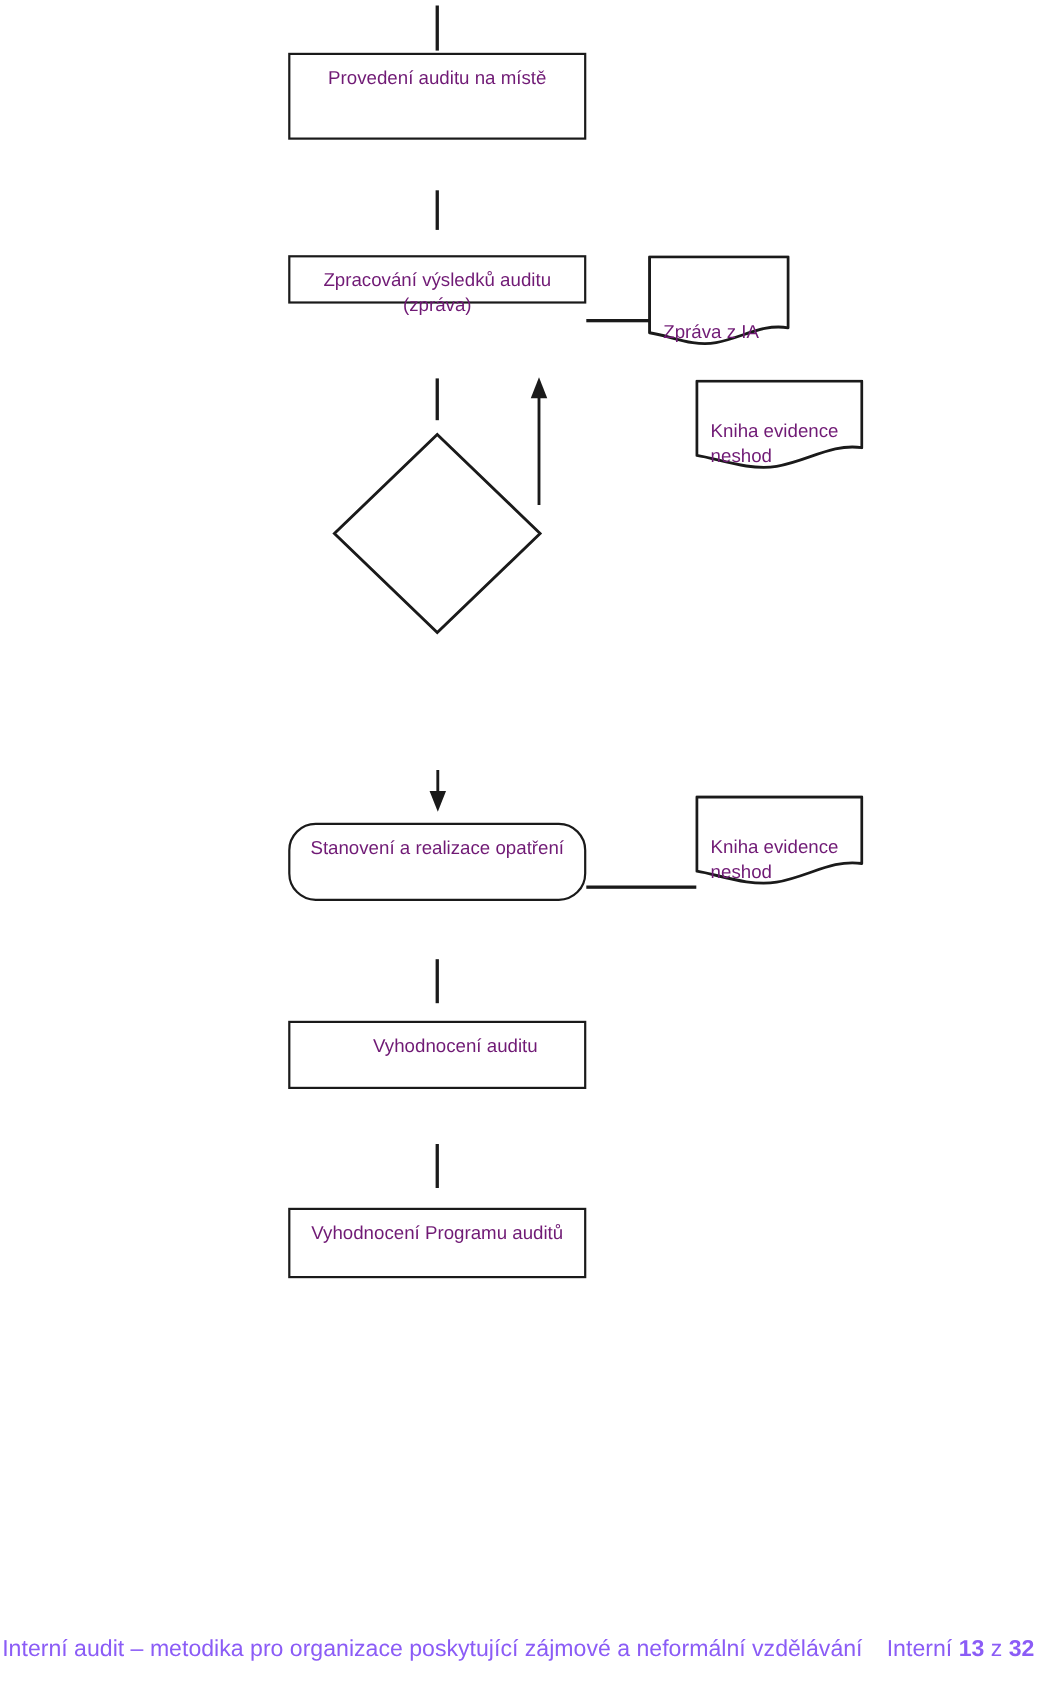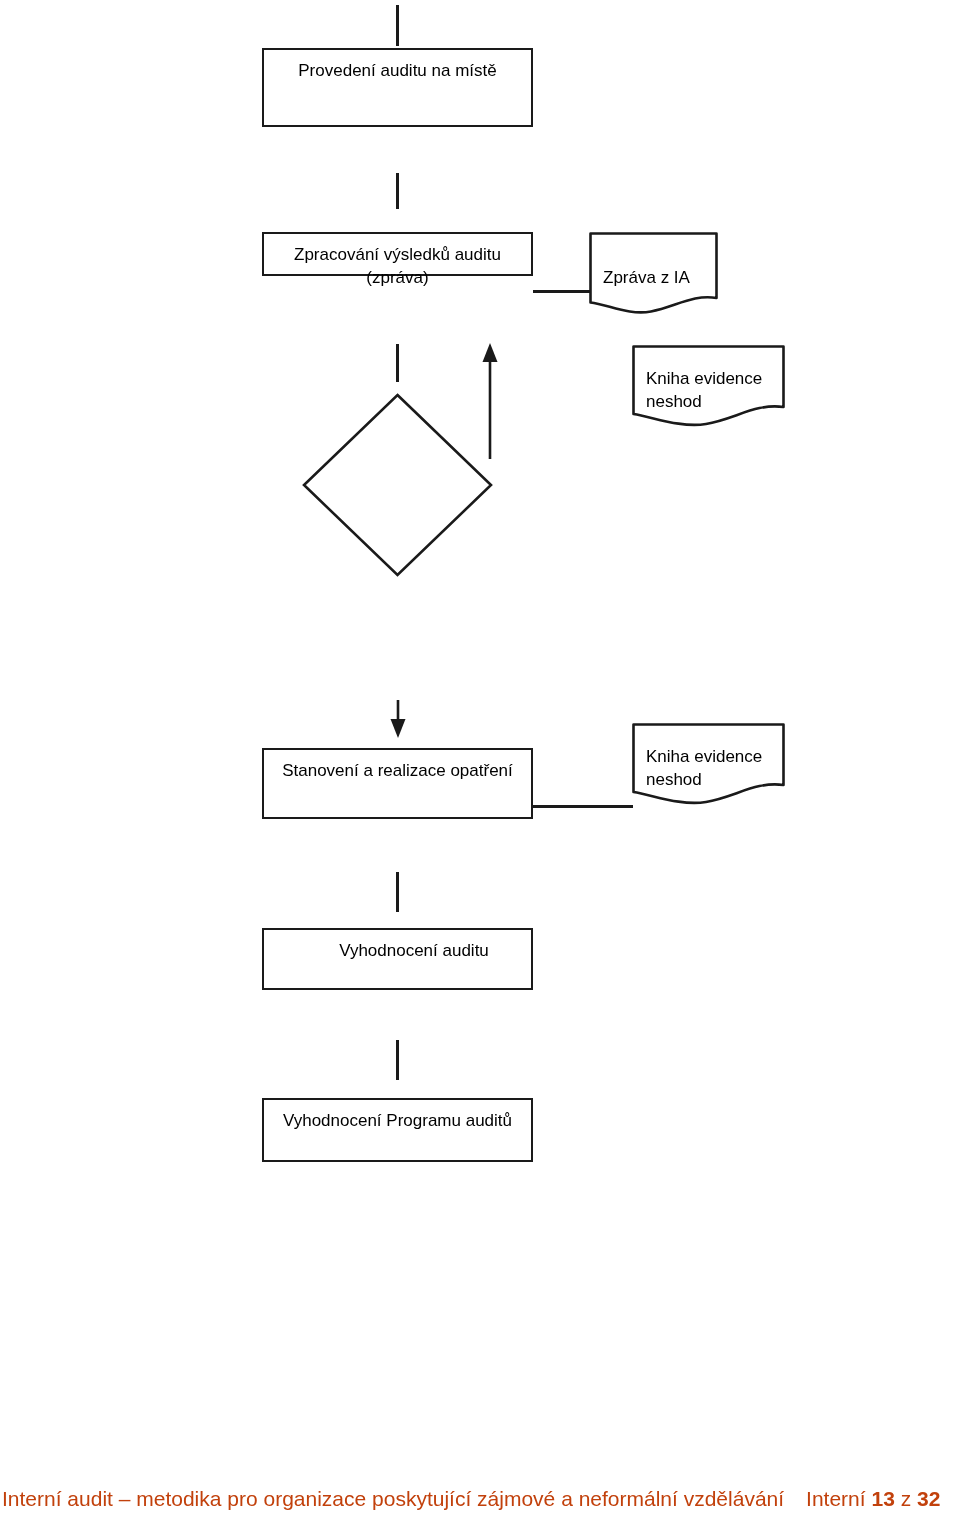--- a/index.html
+++ b/index.html
@@ -27,21 +27,21 @@
   }
   .node {
     position: absolute;
     display: flex;
     align-items: center;
     justify-content: center;
     text-align: center;
     box-sizing: border-box;
     font-size: 17px;
     line-height: 1.35;
-    color: #000000;
+    color: #701a75;
   }
   .process-box {
     border: 2.5px solid #1a1a1a;
     background: #ffffff;
   }
   .process-box .node-label {
     padding: 0 10px;
     width: 100%;
   }
   
@@ -63,21 +63,21 @@
   }
   .doc-shape .node-label {
     position: relative;
     z-index: 2;
     width: 100%;
     padding: 0 14px;
     box-sizing: border-box;
     text-align: left;
   }
   .doc-shape {
-    align-items: center;
+    align-items: flex-end;
     justify-content: flex-start;
   }
   .doc-shape .node-label {
     padding-top: 10px;
   }
   .diamond-shape {
     background: transparent;
   }
   .diamond-shape .diamond-svg {
     position: absolute;
@@ -106,21 +106,21 @@
   .arrow-svg {
     position: absolute;
   }
   .footer {
     position: absolute;
     left: 0;
     width: 960px;
     display: flex;
     align-items: baseline;
     font-size: 21px;
-    color: #c2410c;
+    color: #8b5cf6;
     white-space: nowrap;
   }
   .footer-note {
     padding-left: 2px;
   }
   .footer-page {
     margin-left: 22px;
   }
   .footer-page b {
     font-weight: bold;
@@ -173,21 +173,21 @@
       <svg class="diamond-svg" viewBox="0 0 193 186" preserveAspectRatio="none">
         <polygon points="96.5,3 190,93 96.5,183 3,93" fill="#ffffff" stroke="#1a1a1a" stroke-width="2.6" stroke-linejoin="miter"></polygon>
       </svg>
     </div>
 
     <svg class="arrow-svg" style="left:386px; top:700px; width:24px; height:40px;" viewBox="0 0 24 40">
       <line x1="12" y1="0" x2="12" y2="22" stroke="#1a1a1a" stroke-width="2.6"></line>
       <polygon points="12,38 4.5,19 19.5,19" fill="#1a1a1a"></polygon>
     </svg>
 
-    <div class="node process-box text-top" style="left:262px; top:748px; width:271px; height:71px;">
+    <div class="node process-box text-top" style="left:262px; top:748px; width:271px; height:71px;border-radius:25px;">
       <div class="node-label">Stanovení a realizace opatření</div>
     </div>
 
     <div class="connector-h" style="left:533px; top:805px; width:100px;"></div>
 
     <div class="node doc-shape" style="left:632px; top:723px; width:153px; height:82px;">
       <svg class="doc-svg" viewBox="0 0 153 82" preserveAspectRatio="none">
         <path d="M1.5,1.5 L151.5,1.5 L151.5,62 C124,58 103,74 74,79 C48,83 21,72 1.5,69 Z" fill="#ffffff" stroke="#1a1a1a" stroke-width="2.6" stroke-linejoin="round"></path>
       </svg>
       <div class="node-label">Kniha evidence<br>neshod</div>

